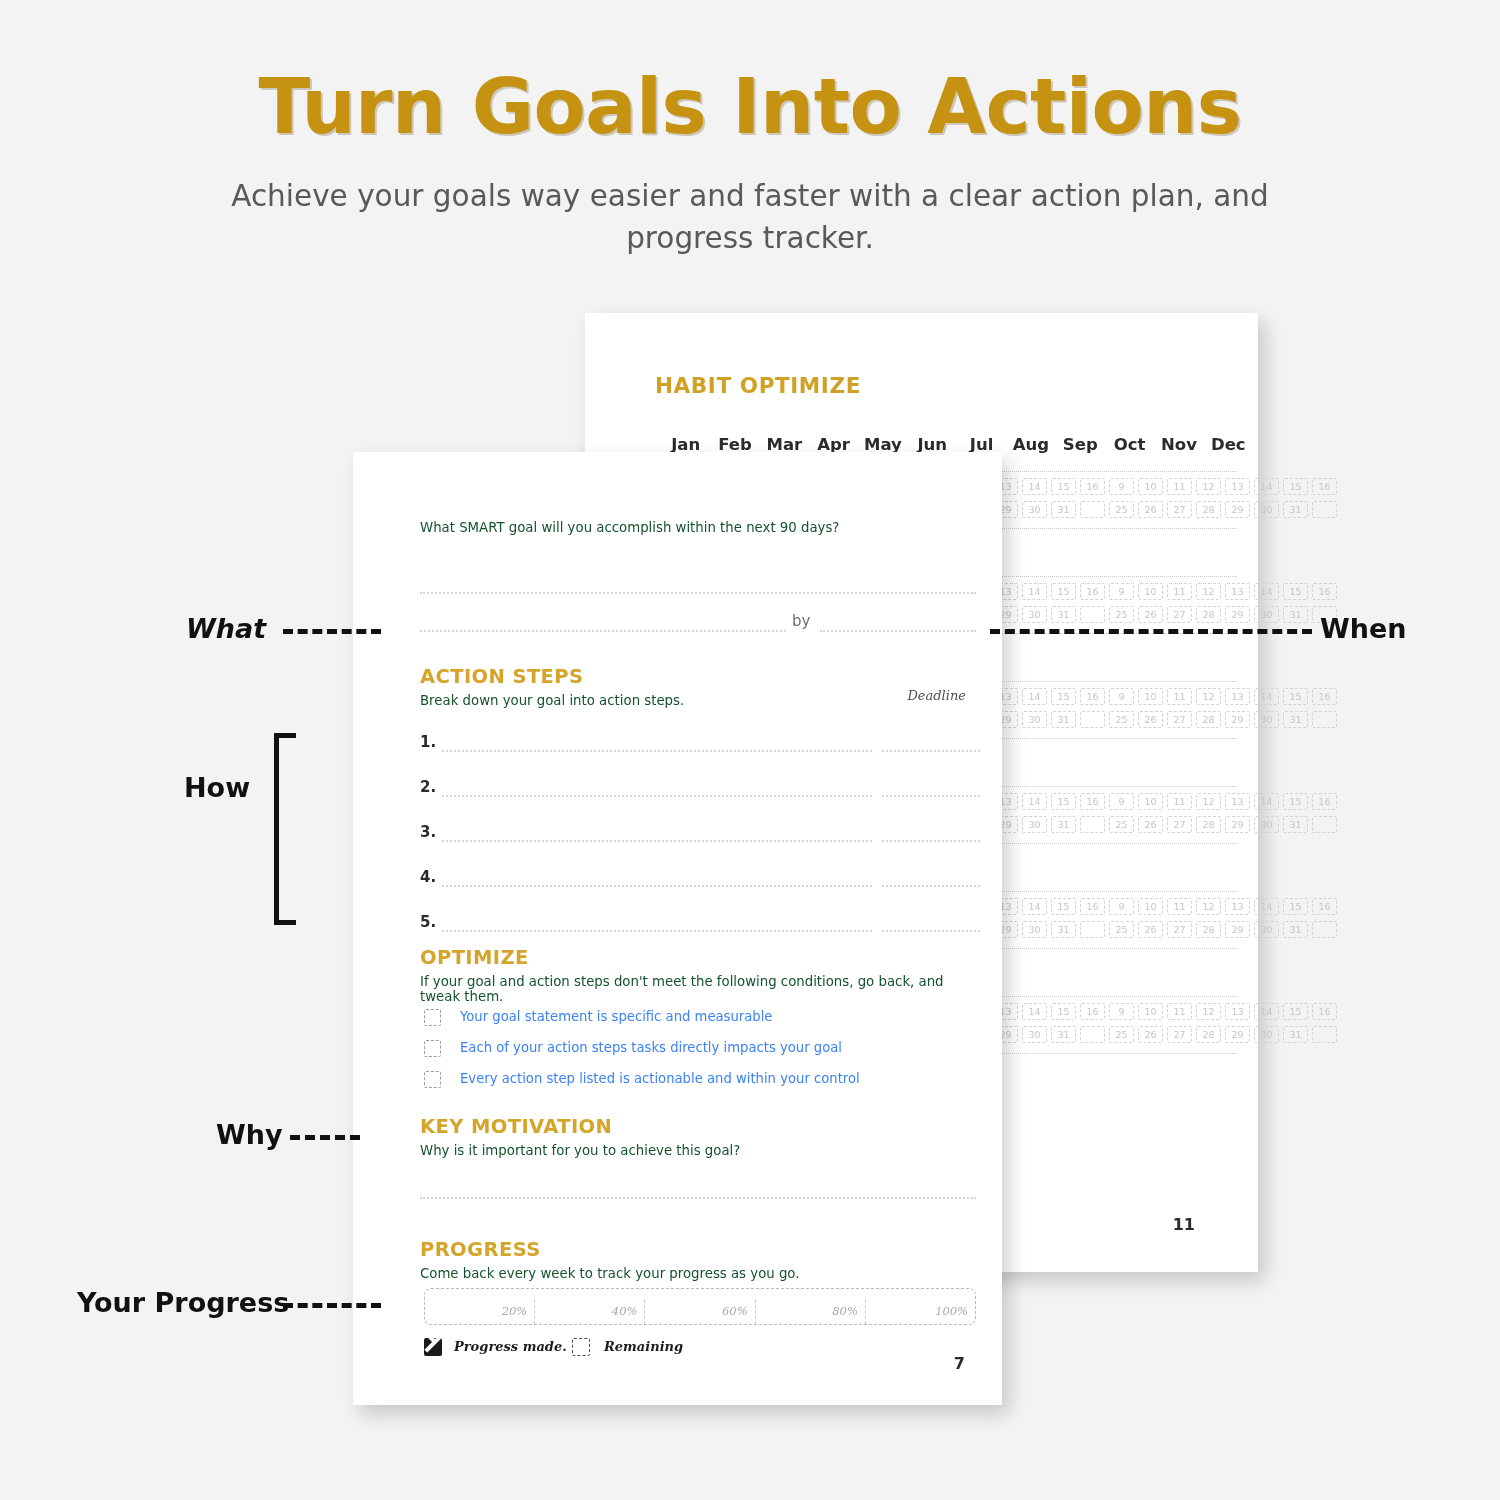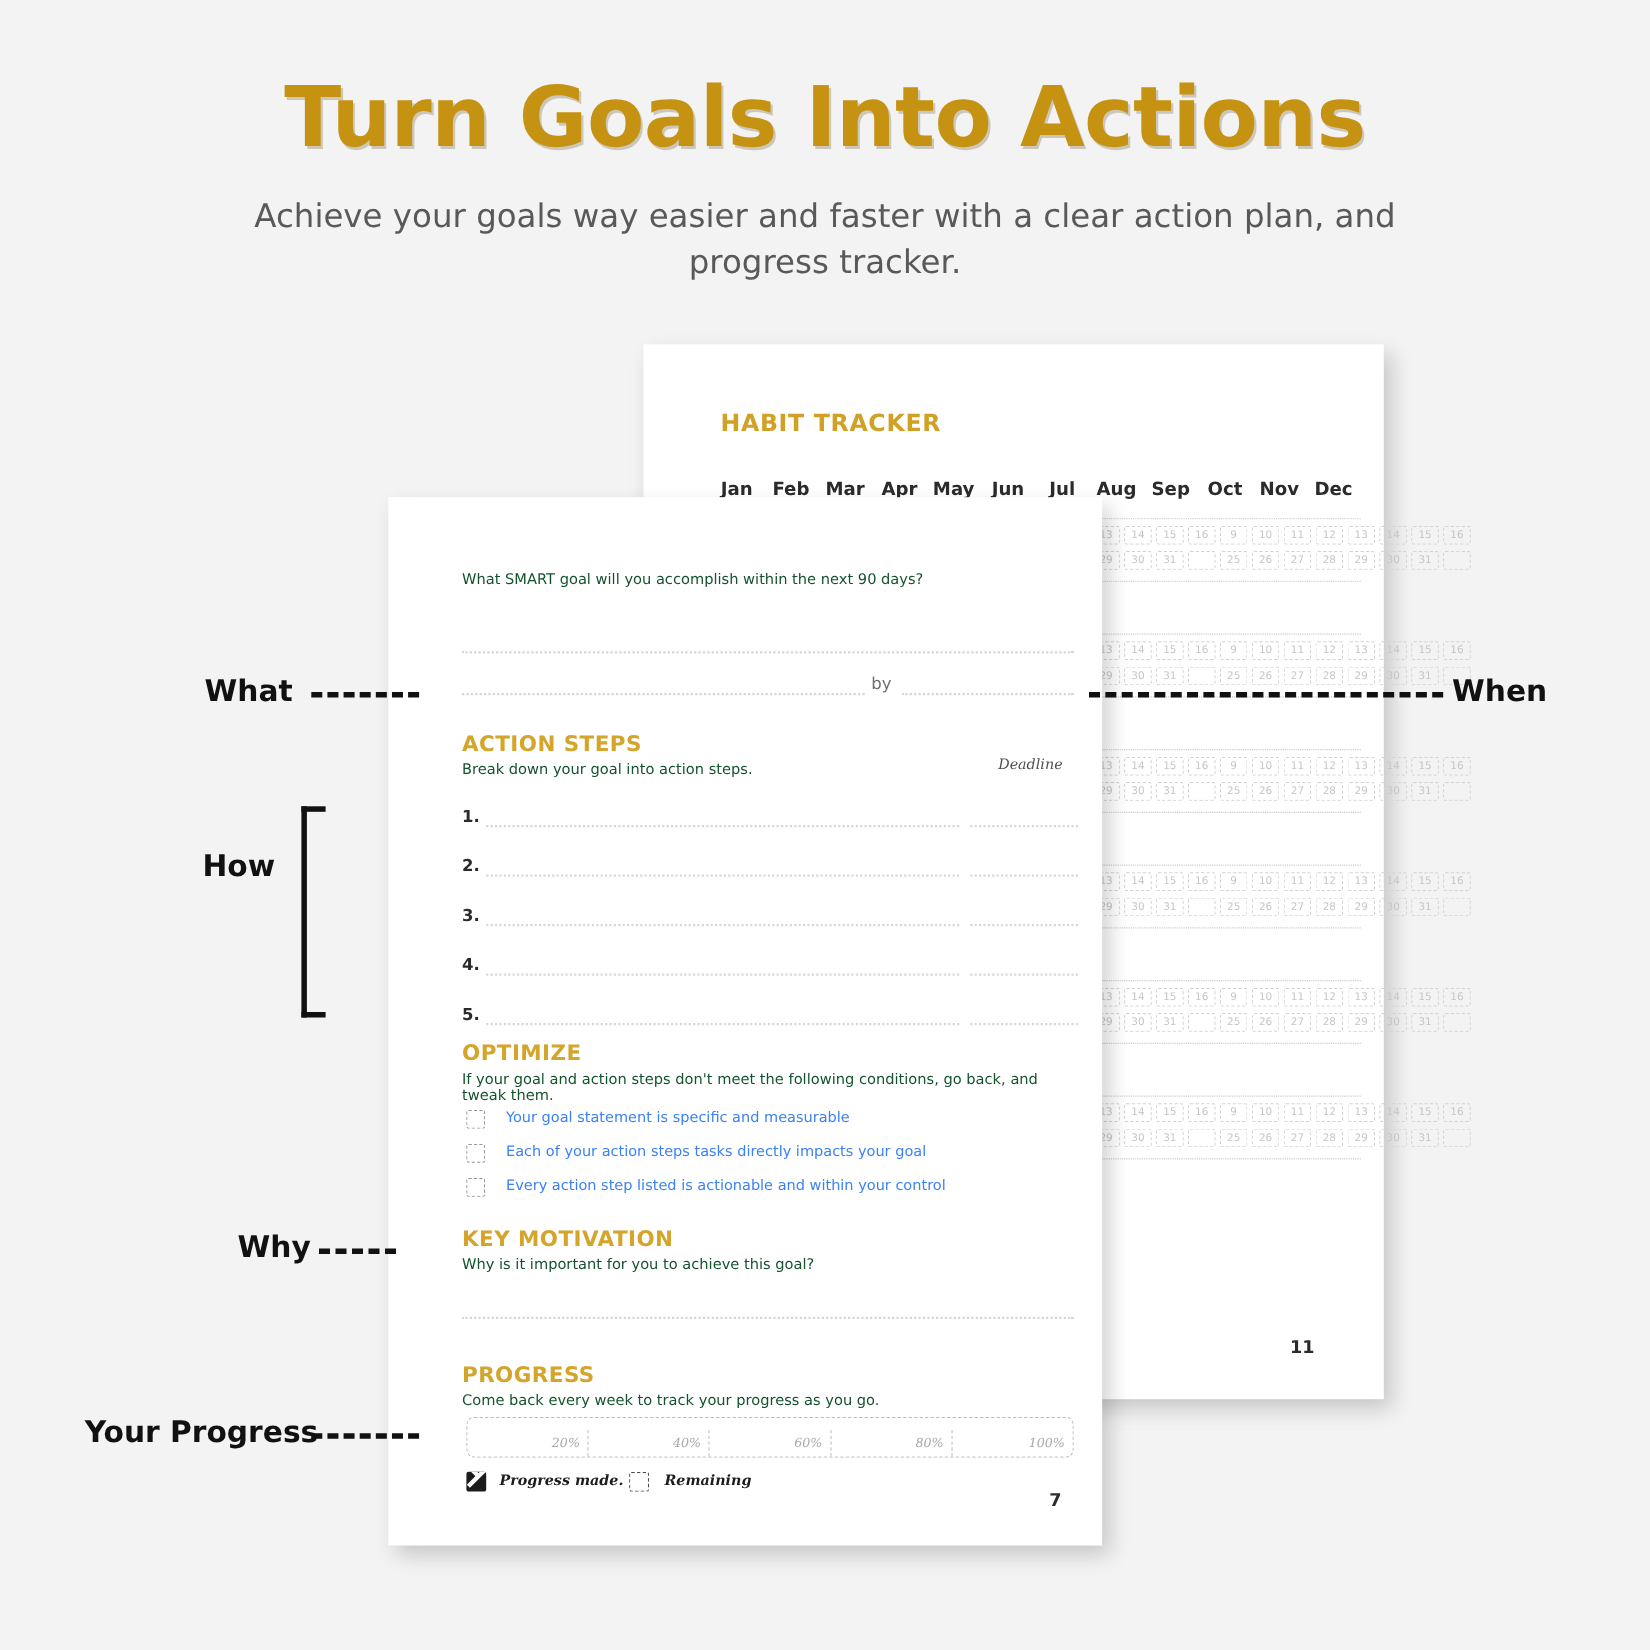--- a/index.html
+++ b/index.html
@@ -71,21 +71,21 @@
     left: 70px; top: 60px;
     font-size: 21.5px;
     font-weight: bold;
     letter-spacing: 0.6px;
     color: #d1a126;
     font-family: "DejaVu Sans", sans-serif;
   }
 
   .ht-months {
     position: absolute;
-    left: 60px; top: 122px;
+    left: 76px; top: 122px;
     width: 592px;
     display: flex;
   }
   .ht-months .m {
     flex: 1;
     text-align: center;
     font-size: 16.5px;
     font-weight: bold;
     color: #2b2b2b;
     font-family: "DejaVu Sans", sans-serif;
@@ -287,21 +287,21 @@
     white-space: nowrap;
     z-index: 6;
   }
   .ann-dash {
     position: absolute;
     height: 0;
     border-top: 5px dashed #111111;
     z-index: 6;
   }
 
-  #ann-what      { left: 186px; top: 613px; }
+  #ann-what      { left: 186px; top: 613px; font-style: italic; }
   #ann-what-d    { left: 283px; top: 629px; width: 98px; }
 
   #ann-when      { left: 1320px; top: 613px; }
   #ann-when-d    { left: 990px; top: 629px; width: 322px; }
 
   #ann-how       { left: 184px; top: 772px; }
   #ann-how-br {
     position: absolute;
     left: 274px; top: 733px;
     width: 22px; height: 192px;
@@ -319,21 +319,21 @@
 </style>
 </head>
 <body>
 
 <div id="stage">
 
   <div class="hero-title">Turn Goals Into Actions</div>
   <div class="hero-sub">Achieve your goals way easier and faster with a clear action plan, and progress tracker.</div>
 
   <div class="page" id="page-back">
-    <div class="ht-title">HABIT TRACKER</div>
+    <div class="ht-title">HABIT OPTIMIZE</div>
     <div class="ht-months" id="ht-months">
         <div class="m">Jan</div>
         <div class="m">Feb</div>
         <div class="m">Mar</div>
         <div class="m">Apr</div>
         <div class="m">May</div>
         <div class="m">Jun</div>
         <div class="m">Jul</div>
         <div class="m">Aug</div>
         <div class="m">Sep</div>

